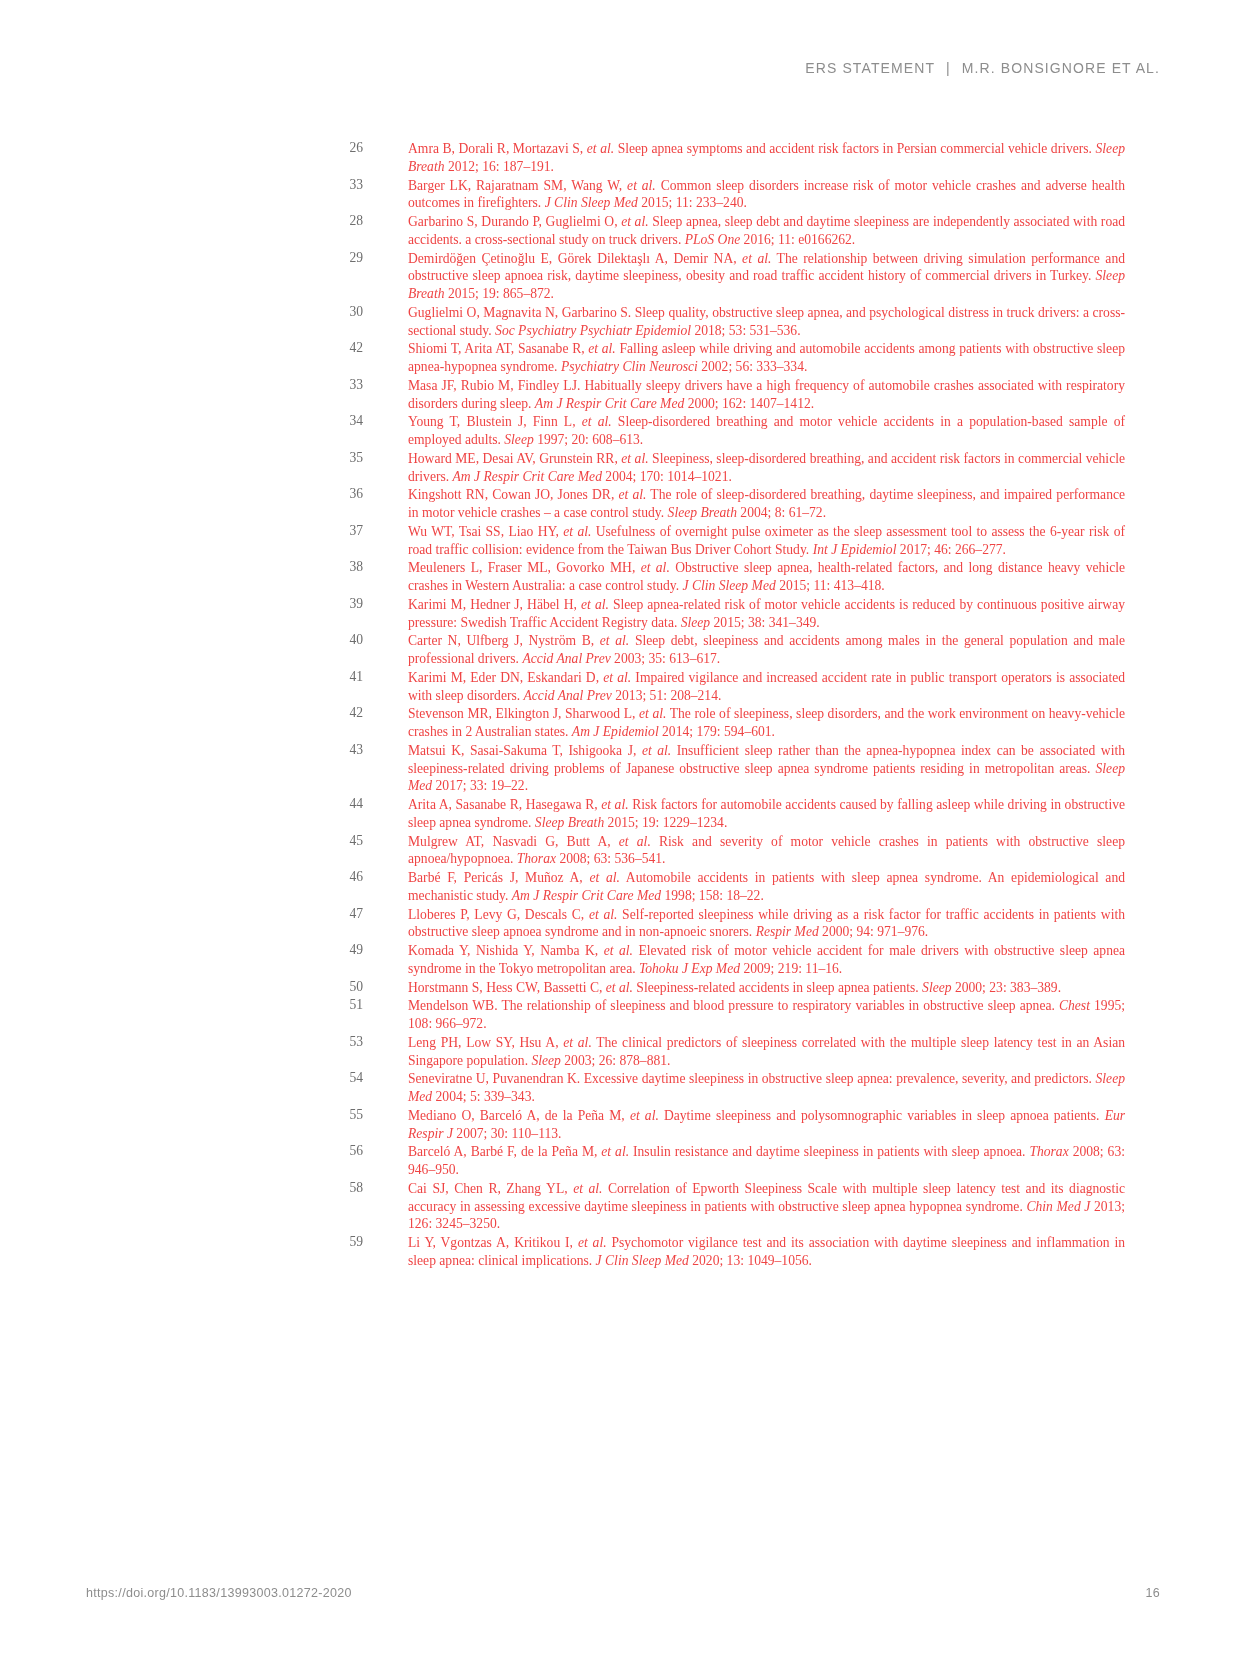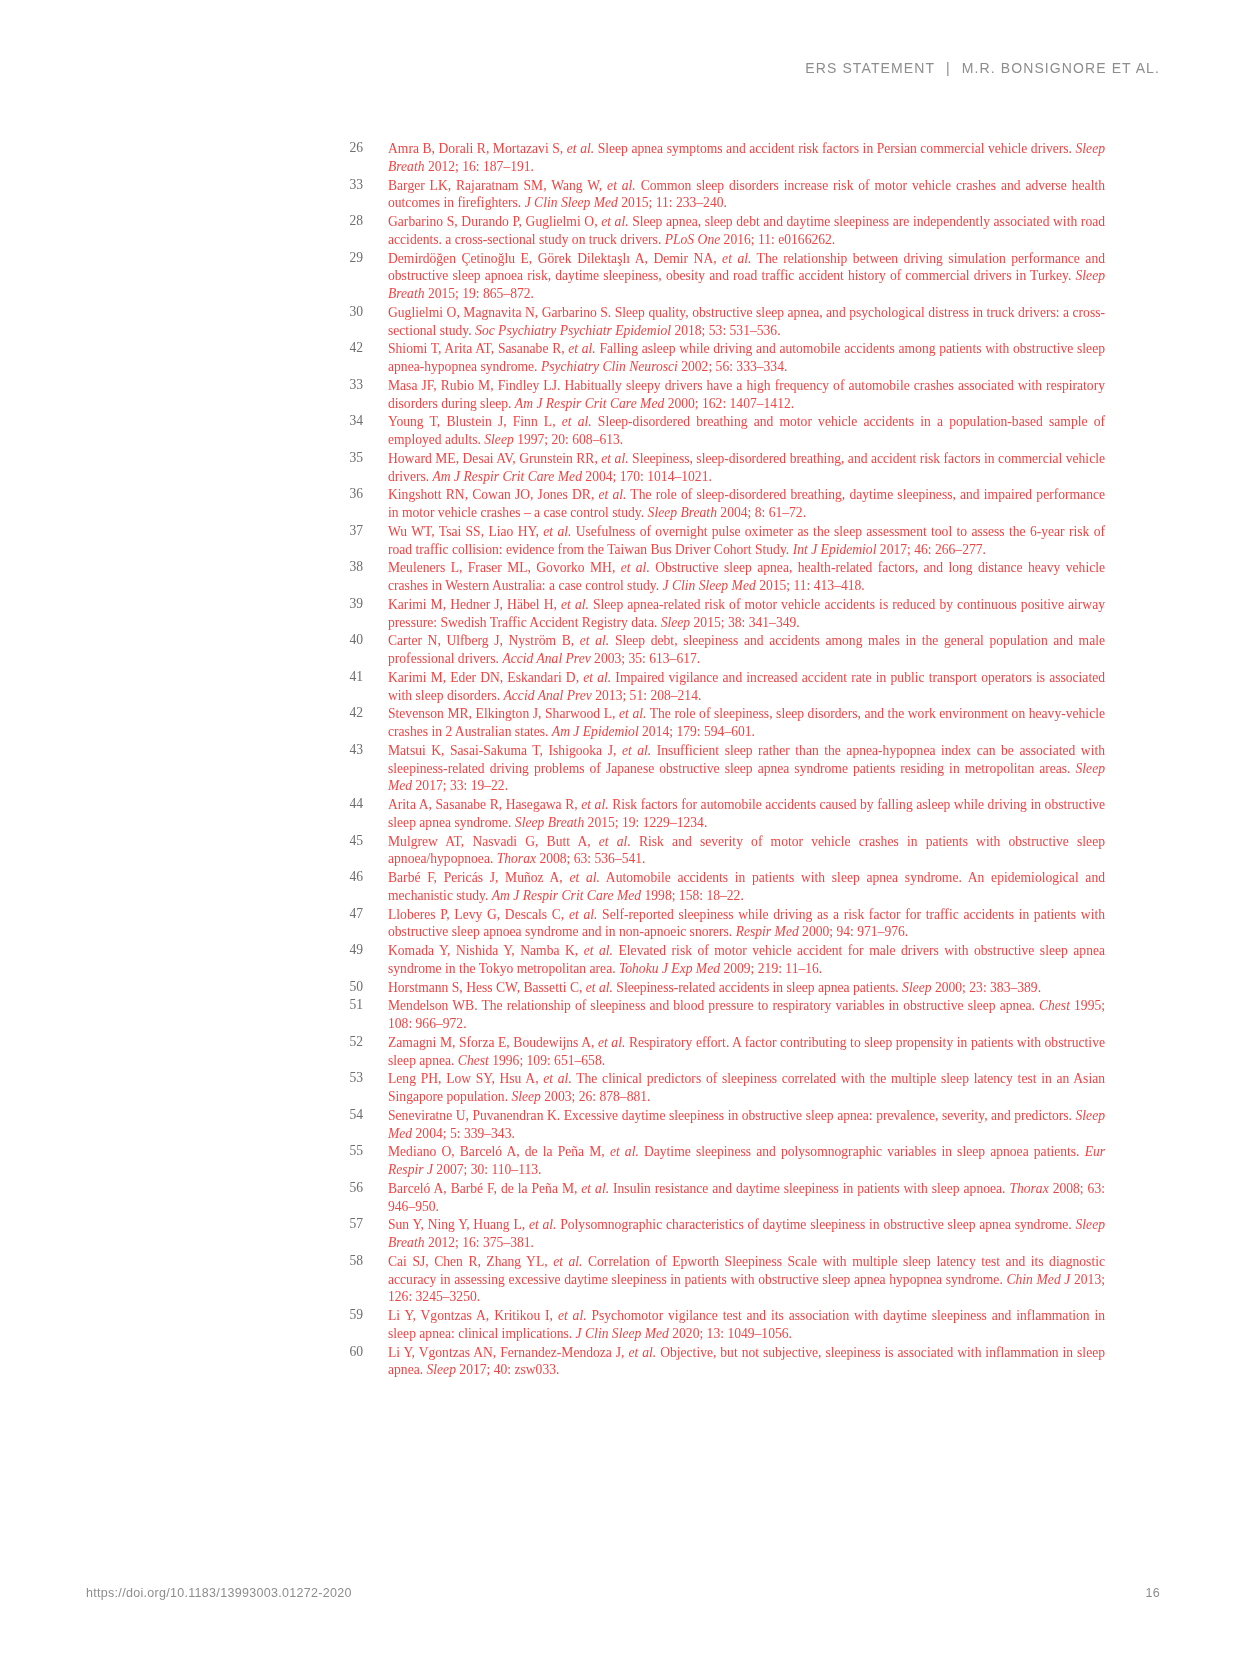--- a/index.html
+++ b/index.html
@@ -23,21 +23,21 @@
   .running-head .sep { margin: 0 11px; color: #8d8d8d; }
   .references {
     position: absolute;
     left: 330px; top: 139px;
     width: 775px;
     margin: 0; padding: 0;
     list-style: none;
     font-size: 13.6px;
     line-height: 17.75px;
   }
-  .ref { display: flex; }
+  .ref { display: flex; gap: 20px; }
   .ref-num {
     flex: none;
     width: 33px;
     text-align: right;
     color: #6e6e6e;
   }
   .ref-text {
     flex: none;
     width: 717px;
     margin: 1px 0 0 25px;
@@ -180,24 +180,20 @@
   <li class="ref">
     <span class="ref-num">50</span>
     <p class="ref-text"><span>Horstmann S, Hess CW, Bassetti C, </span><i>et al.</i><span> Sleepiness-related accidents in sleep apnea patients. </span><i>Sleep</i><span> 2000; 23: 383–389.</span></p>
   </li>
 
   <li class="ref">
     <span class="ref-num">51</span>
     <p class="ref-text"><span>Mendelson WB. The relationship of sleepiness and blood pressure to respiratory variables in obstructive sleep apnea. </span><i>Chest</i><span> 1995; 108: 966–972.</span></p>
   </li>
 
-  <li class="ref">
-    <span class="ref-num">52</span>
-    <p class="ref-text"><span>Zamagni M, Sforza E, Boudewijns A, </span><i>et al.</i><span> Respiratory effort. A factor contributing to sleep propensity in patients with obstructive sleep apnea. </span><i>Chest</i><span> 1996; 109: 651–658.</span></p>
-  </li>
 
   <li class="ref">
     <span class="ref-num">53</span>
     <p class="ref-text"><span>Leng PH, Low SY, Hsu A, </span><i>et al.</i><span> The clinical predictors of sleepiness correlated with the multiple sleep latency test in an Asian Singapore population. </span><i>Sleep</i><span> 2003; 26: 878–881.</span></p>
   </li>
 
   <li class="ref">
     <span class="ref-num">54</span>
     <p class="ref-text"><span>Seneviratne U, Puvanendran K. Excessive daytime sleepiness in obstructive sleep apnea: prevalence, severity, and predictors. </span><i>Sleep Med</i><span> 2004; 5: 339–343.</span></p>
   </li>
@@ -205,35 +201,27 @@
   <li class="ref">
     <span class="ref-num">55</span>
     <p class="ref-text"><span>Mediano O, Barceló A, de la Peña M, </span><i>et al.</i><span> Daytime sleepiness and polysomnographic variables in sleep apnoea patients. </span><i>Eur Respir J</i><span> 2007; 30: 110–113.</span></p>
   </li>
 
   <li class="ref">
     <span class="ref-num">56</span>
     <p class="ref-text"><span>Barceló A, Barbé F, de la Peña M, </span><i>et al.</i><span> Insulin resistance and daytime sleepiness in patients with sleep apnoea. </span><i>Thorax</i><span> 2008; 63: 946–950.</span></p>
   </li>
 
-  <li class="ref">
-    <span class="ref-num">57</span>
-    <p class="ref-text"><span>Sun Y, Ning Y, Huang L, </span><i>et al.</i><span> Polysomnographic characteristics of daytime sleepiness in obstructive sleep apnea syndrome. </span><i>Sleep Breath</i><span> 2012; 16: 375–381.</span></p>
-  </li>
 
   <li class="ref">
     <span class="ref-num">58</span>
     <p class="ref-text"><span>Cai SJ, Chen R, Zhang YL, </span><i>et al.</i><span> Correlation of Epworth Sleepiness Scale with multiple sleep latency test and its diagnostic accuracy in assessing excessive daytime sleepiness in patients with obstructive sleep apnea hypopnea syndrome. </span><i>Chin Med J</i><span> 2013; 126: 3245–3250.</span></p>
   </li>
 
   <li class="ref">
     <span class="ref-num">59</span>
     <p class="ref-text"><span>Li Y, Vgontzas A, Kritikou I, </span><i>et al.</i><span> Psychomotor vigilance test and its association with daytime sleepiness and inflammation in sleep apnea: clinical implications. </span><i>J Clin Sleep Med</i><span> 2020; 13: 1049–1056.</span></p>
   </li>
 
-  <li class="ref">
-    <span class="ref-num">60</span>
-    <p class="ref-text"><span>Li Y, Vgontzas AN, Fernandez-Mendoza J, </span><i>et al.</i><span> Objective, but not subjective, sleepiness is associated with inflammation in sleep apnea. </span><i>Sleep</i><span> 2017; 40: zsw033.</span></p>
-  </li>
 </ol>
 
 <div class="footer-doi">https://doi.org/10.1183/13993003.01272-2020</div>
 <div class="footer-page">16</div>
 
 </body></html>

